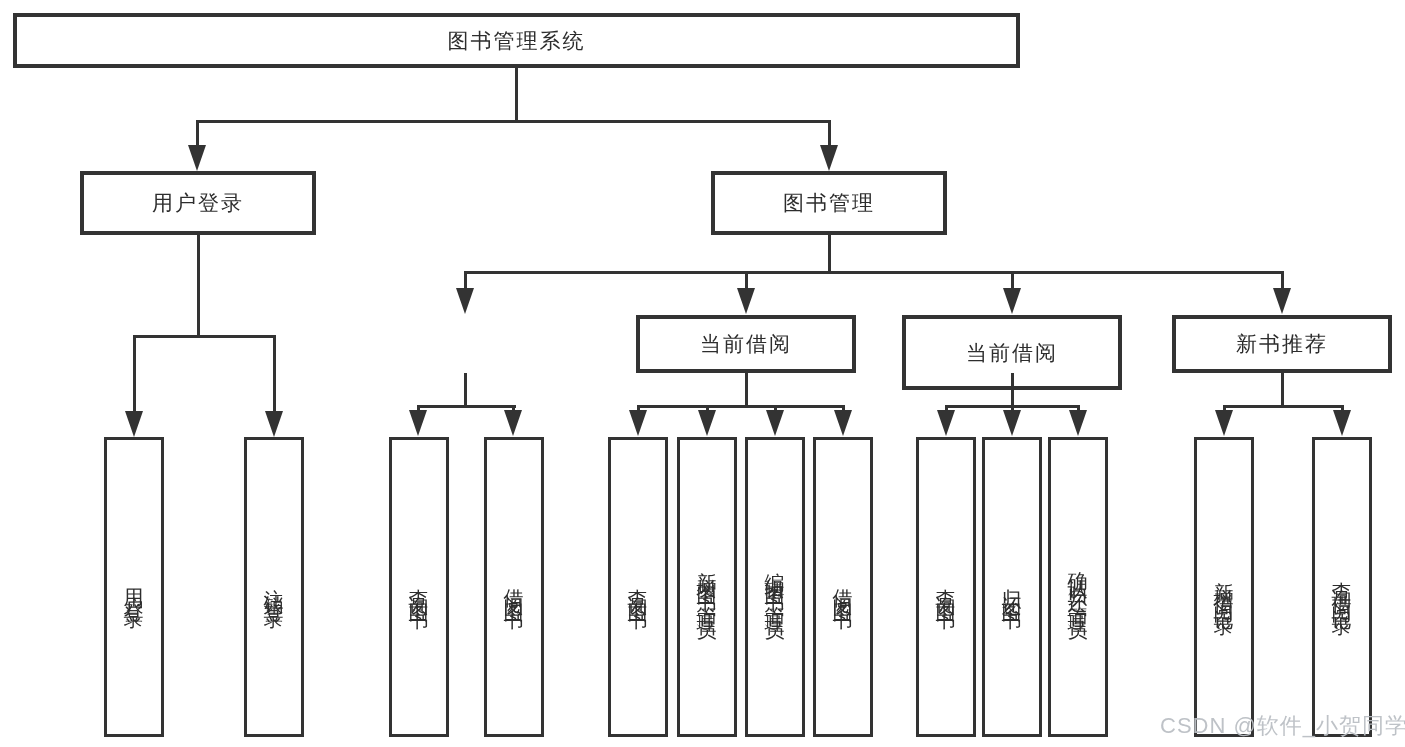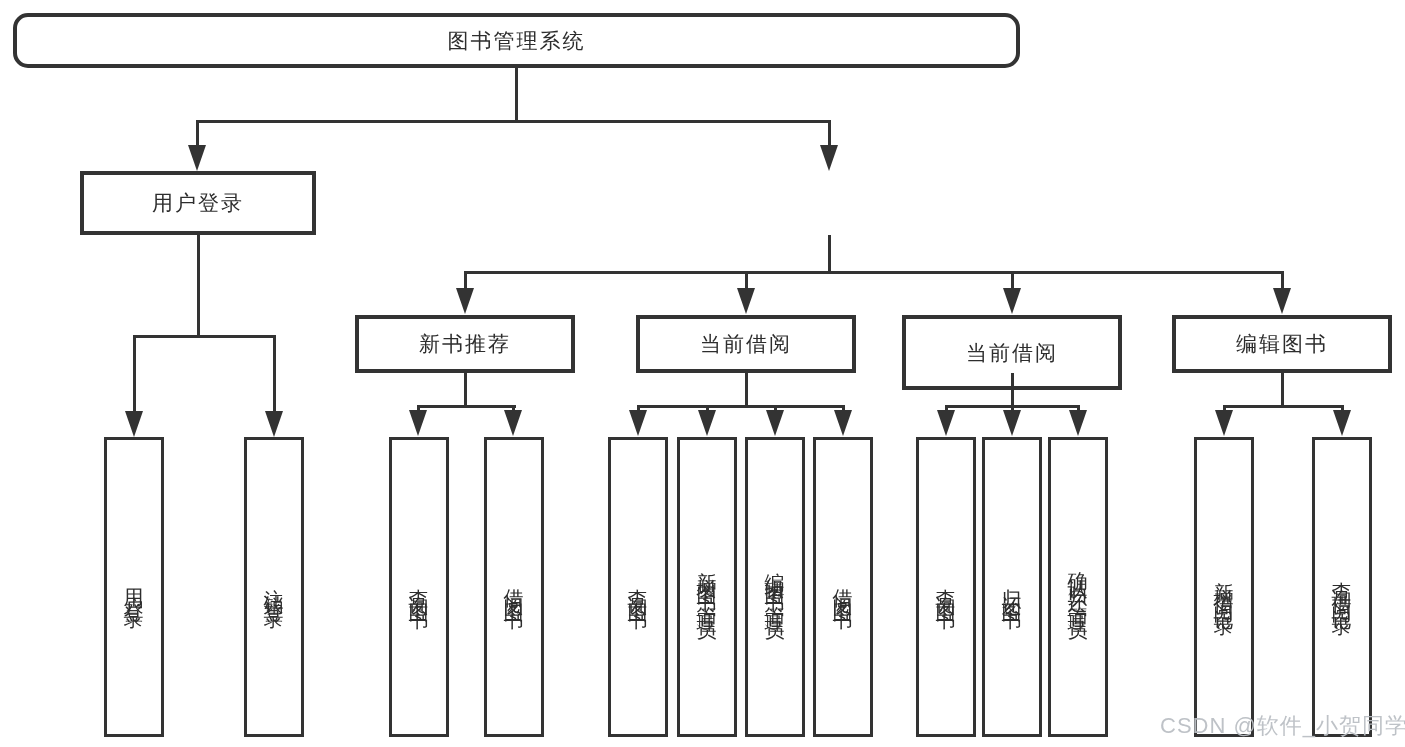--- a/index.html
+++ b/index.html
@@ -36,32 +36,32 @@
     position:absolute; left:1160px; top:711px; z-index:9;
     font-size:22px; color:rgba(187,191,196,0.95); letter-spacing:1px;
     white-space:nowrap;
   }
 </style>
 </head>
 <body>
 
 <div class="canvas">
 
-  <div class="hbox" style="left:13px; top:13px; width:1007px; height:55px;border-radius:15px;">图书管理系统</div>
+  <div class="hbox" style="left:13px; top:13px; width:1007px; height:55px;">图书管理系统</div>
 
   <div class="hbox" style="left:80px; top:171px; width:236px; height:64px;">用户登录</div>
 
+  <div class="hbox" style="left:711px; top:171px; width:236px; height:64px;">图书管理</div>
 
-  <div class="hbox" style="left:355px; top:315px; width:220px; height:58px;">新书推荐</div>
 
   <div class="hbox" style="left:636px; top:315px; width:220px; height:58px;">当前借阅</div>
 
   <div class="hbox" style="left:902px; top:315px; width:220px; height:75px;">当前借阅</div>
 
-  <div class="hbox" style="left:1172px; top:315px; width:220px; height:58px;">编辑图书</div>
+  <div class="hbox" style="left:1172px; top:315px; width:220px; height:58px;">新书推荐</div>
 
   <div class="leaf" style="left:104px;">用户登录</div>
   <div class="leaf" style="left:244px;">注销登录</div>
 
   <div class="leaf" style="left:389px;">查询图书</div>
   <div class="leaf" style="left:484px;">借阅图书</div>
 
   <div class="leaf" style="left:608px;">查询图书</div>
   <div class="leaf" style="left:677px;">新增图书（管理员）</div>
   <div class="leaf" style="left:745px;">编辑图书（管理员）</div>

